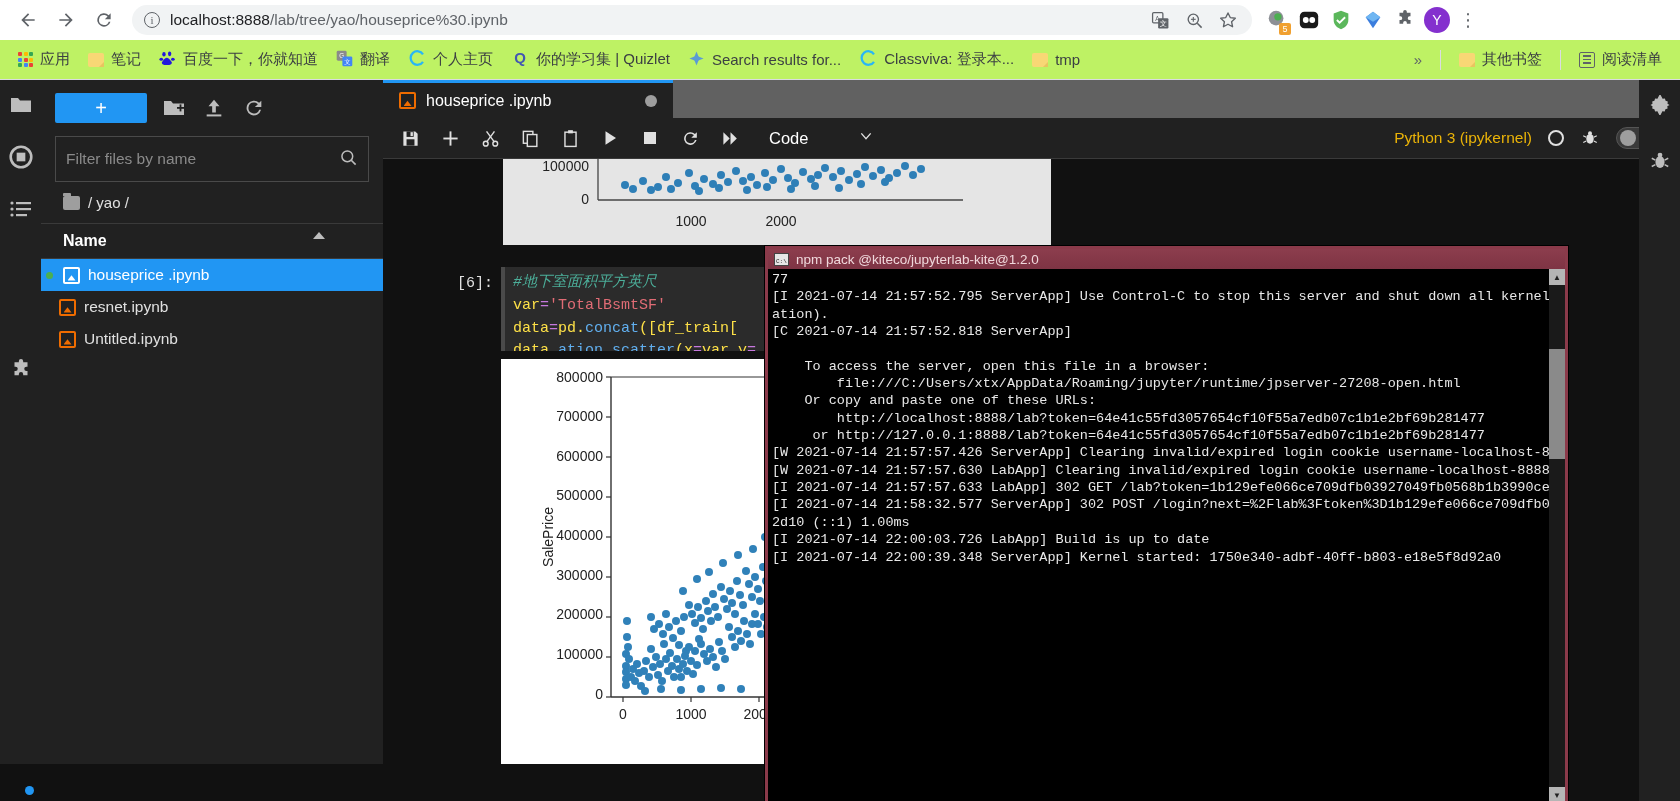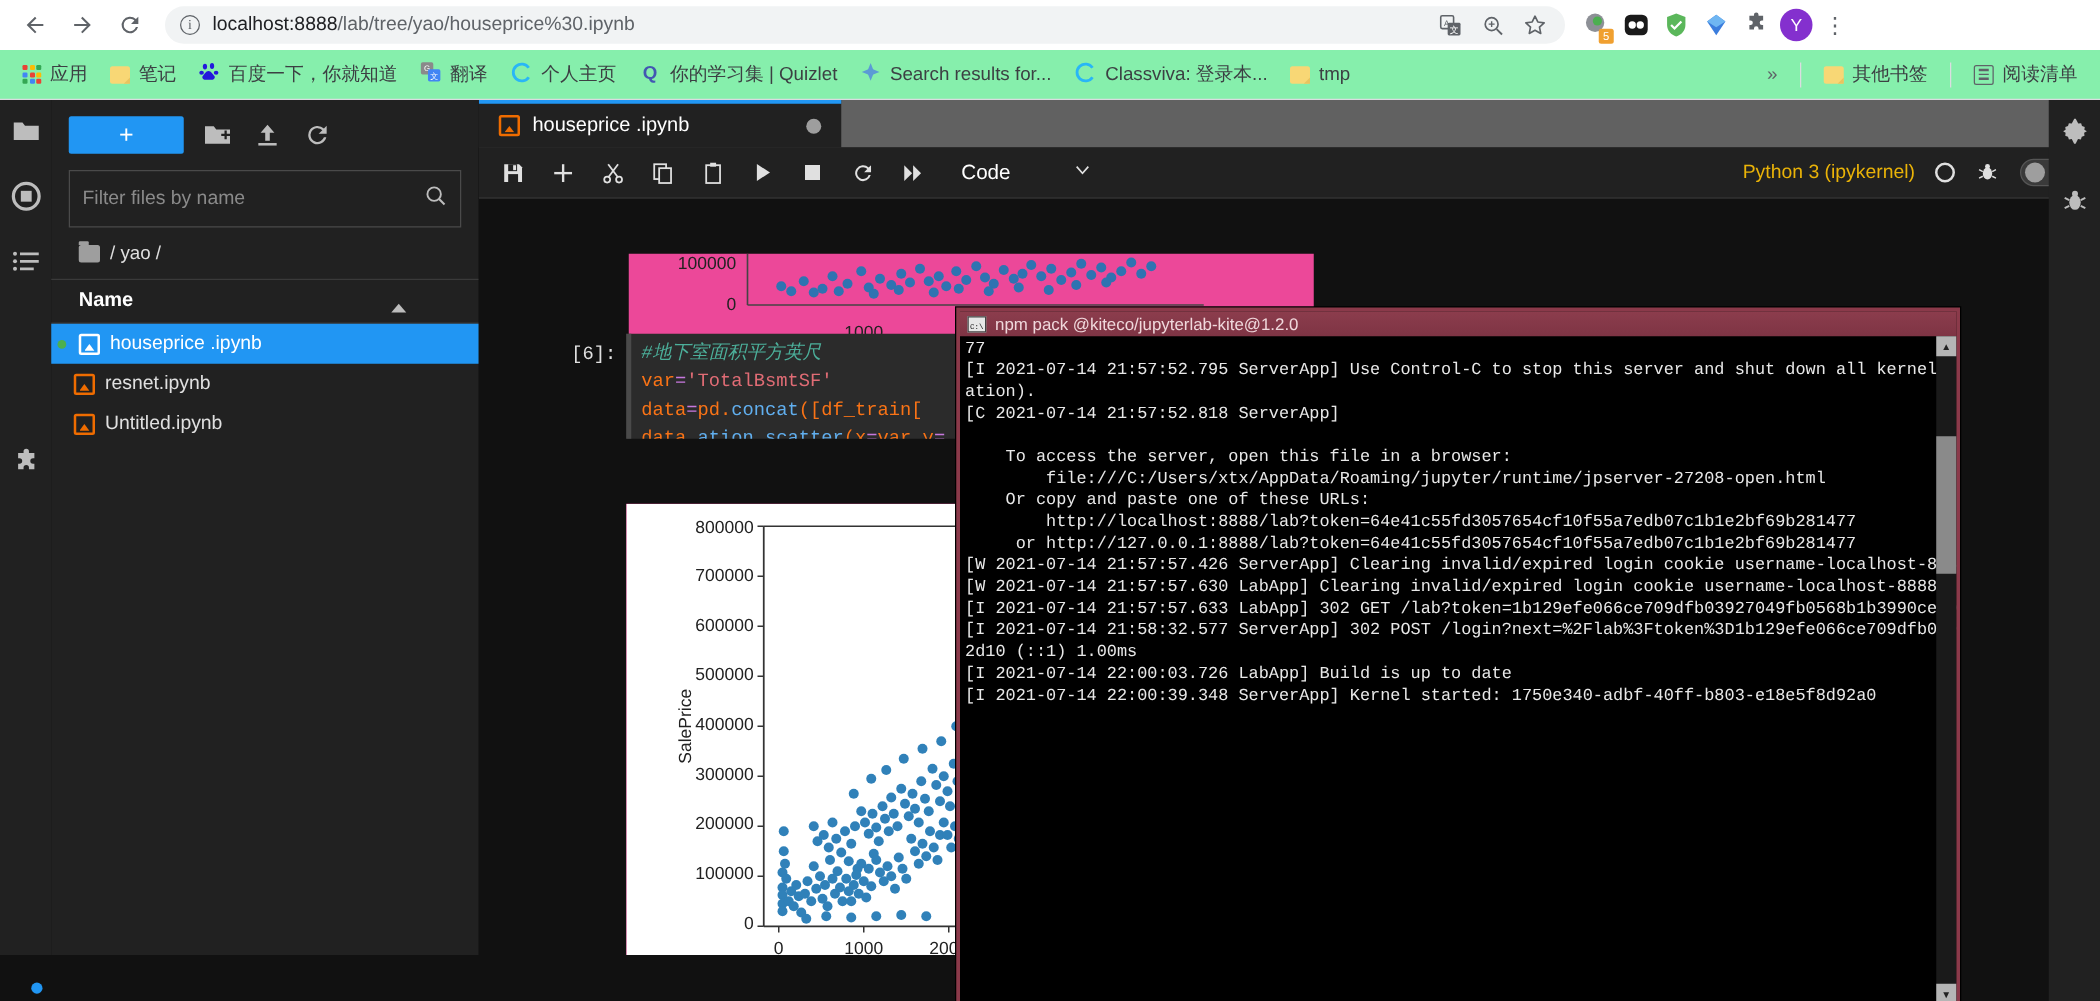--- a/index.html
+++ b/index.html
@@ -44,21 +44,21 @@
   .ext { width: 22px; height: 22px; position: relative; display:flex; align-items:center; justify-content:center;}
   .avatar-chip {
     width: 26px; height: 26px; border-radius: 50%; background: #8430ce;
     color: #fff; font-size: 14px; display: flex; align-items: center;
     justify-content: center; margin-left: 6px;
   }
   .kebab { width: 24px; color: #5f6368; font-size: 18px; text-align: center; margin-left: 4px;}
 
   .bookmarks-bar {
     height: 40px; display: flex; align-items: center;
-    padding: 0 10px; background: #86efac; gap: 2px;
+    padding: 0 10px; background: #bef264; gap: 2px;
     border-bottom: 1px solid #dadce0;
   }
   .bm {
     display: flex; align-items: center; gap: 7px; padding: 4px 8px;
     font-size: 15px; color: #3c4043; white-space: nowrap; border-radius: 4px;
   }
   .bm-folder {
     width: 16px; height: 14px; background: #f8d775; border-radius: 2px;
     position: relative; flex: 0 0 auto;
   }
@@ -123,21 +123,21 @@
     color: #e0e0e0; font-size: 15px;
   }
   .crumb-folder {
     width: 17px; height: 14px; background: #9e9e9e; border-radius: 2px; position: relative;
   }
   .crumb-folder:before {
     content:""; position: absolute; top: -3px; left: 0; width: 8px; height: 3px;
     background: #9e9e9e; border-radius: 1px 1px 0 0;
   }
   .fb-header {
-    display: flex; align-items: flex-end; justify-content: space-between;
+    display: flex; align-items: flex-start; justify-content: space-between;
     padding: 8px 16px 8px 22px; border-bottom: 1px solid #3a3a3a;
     border-top: 1px solid #3a3a3a;
   }
   .fb-header span { color: #ffffff; font-size: 16px; font-weight: bold; }
   .sort-arrow { width: 0; height: 0; border-left: 6px solid transparent; border-right: 6px solid transparent; border-bottom: 7px solid #bdbdbd; margin-right: 42px;}
   .fb-item {
     display: flex; align-items: center; gap: 8px; padding: 7px 14px 7px 18px;
     color: #e0e0e0; font-size: 15.5px;
   }
   .fb-item.selected { background: #2196f3; color: #ffffff; }
@@ -188,27 +188,27 @@
   .prompt {
     position: absolute; color: #e0e0e0; font-family: "Liberation Mono", monospace;
     font-size: 15px;
   }
   .code-editor {
     position: absolute; background: #2b2b2b; border-left: 4px solid #4a4a4a;
     font-family: "Liberation Mono", monospace; font-size: 15px;
     padding: 5px 8px; line-height: 1.52; white-space: pre; overflow: hidden;
   }
   .code-editor .cm { color: #4caf9a; font-style: italic; }
-  .code-editor .pl { color: #f97316; }
+  .code-editor .pl { color: #fde047; }
   .code-editor .op { color: #c678dd; }
   .code-editor .str { color: #e06c75; }
   .code-editor .fn { color: #61afef; }
 
   .plot-out {
-    position: absolute; background: #ec4899; overflow: hidden; margin-top: 44px;
+    position: absolute; background: #e5e5e5; overflow: hidden;
   }
 
   
   .vscroll {
     position: absolute; right: 0; top: 0; width: 17px; bottom: 0; background: #1c1c1c;
   }
   .vscroll .up, .vscroll .down {
     position: absolute; left: 0; width: 17px; height: 17px; background: #cfcfcf;
     display: flex; align-items: center; justify-content: center; font-size: 9px; color: #333;
   }

